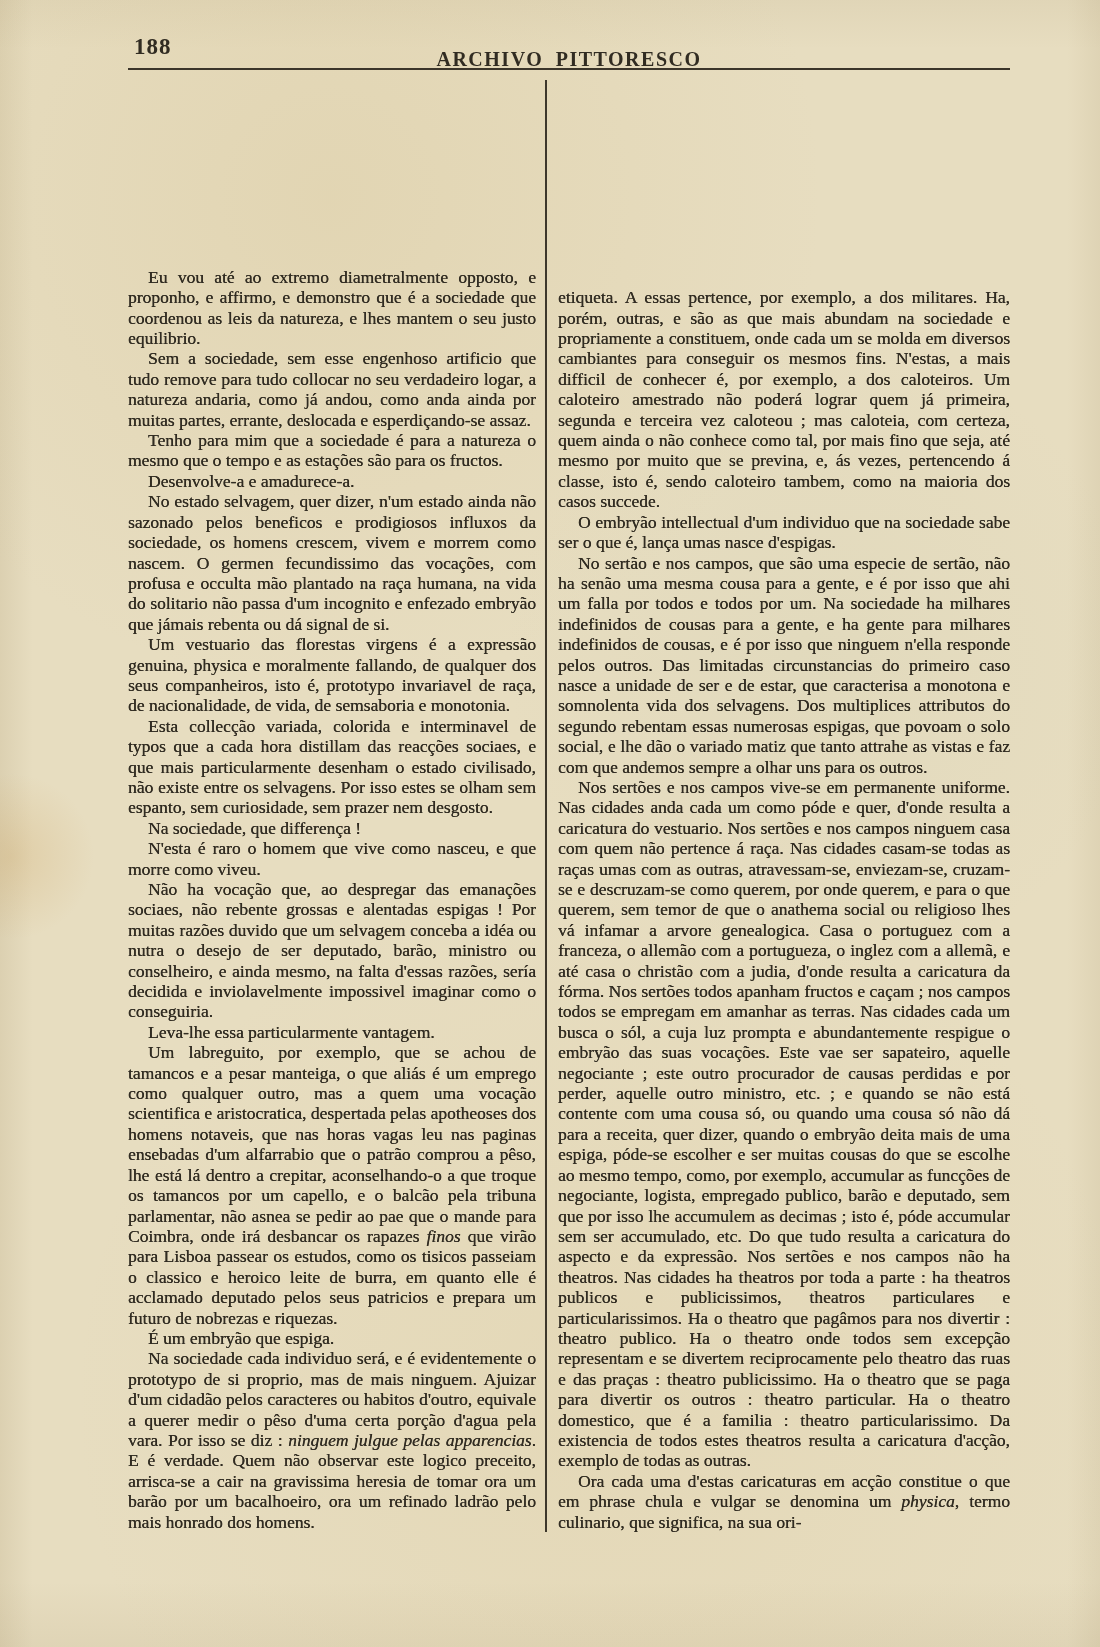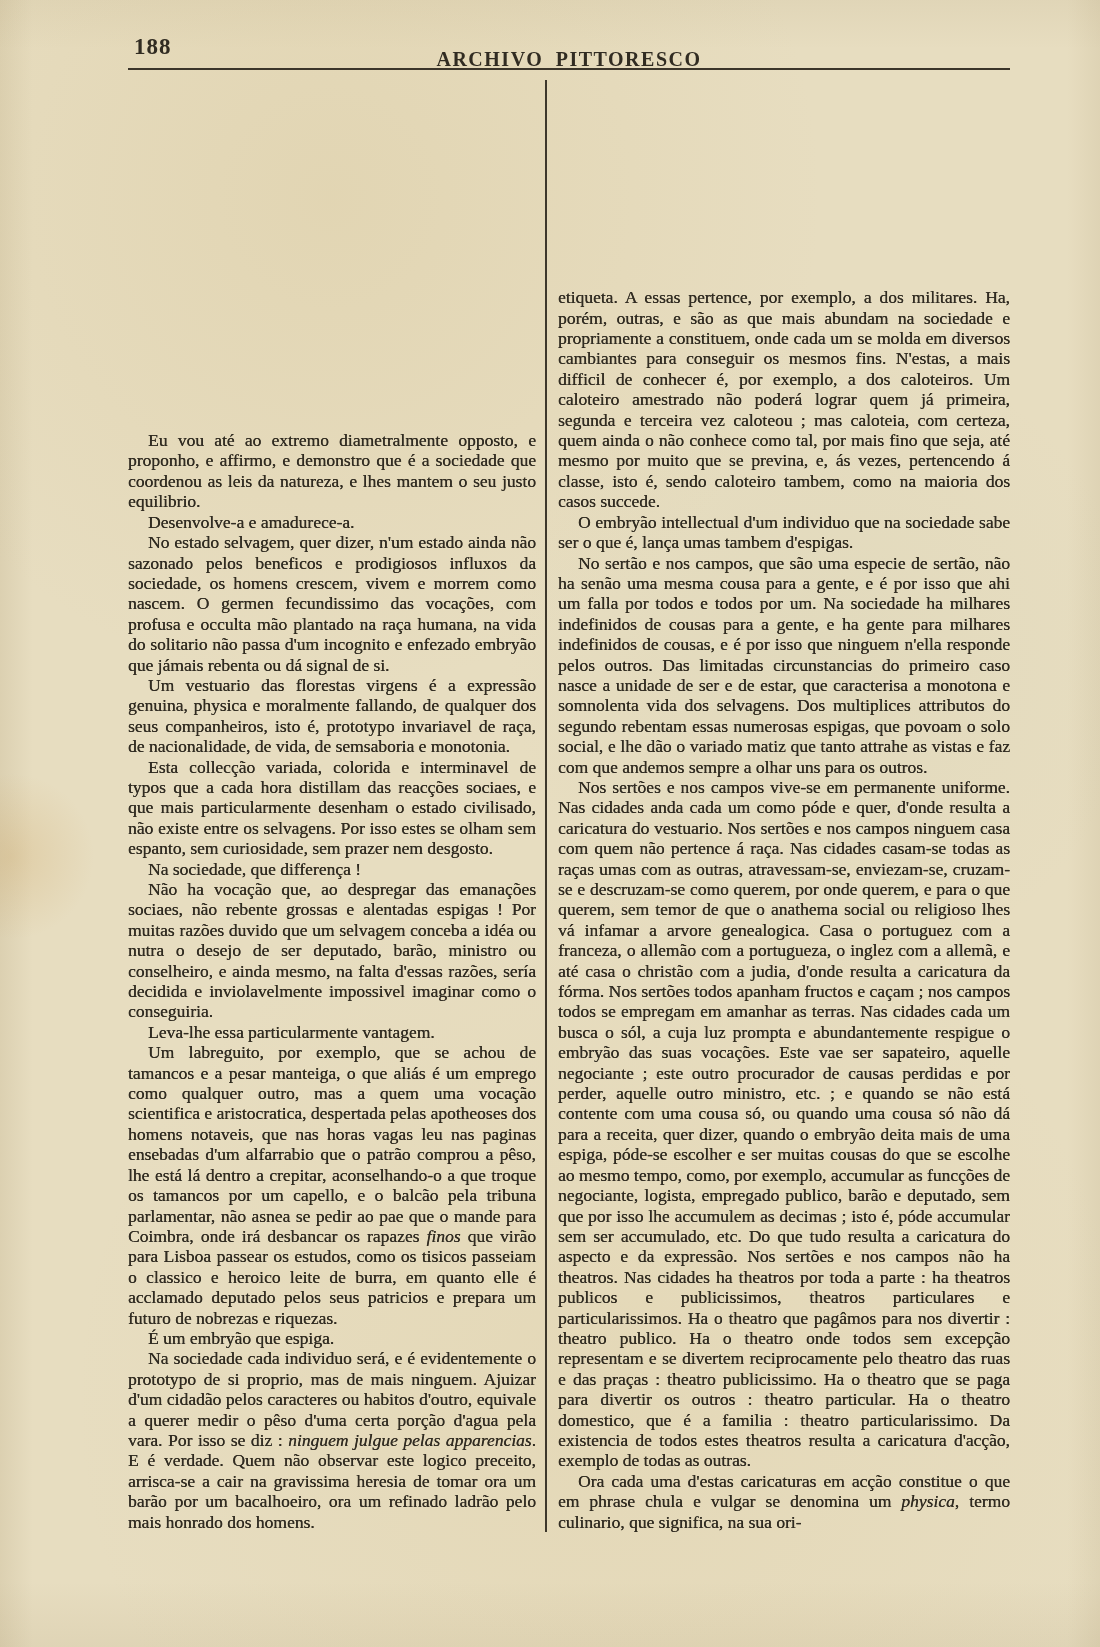--- a/index.html
+++ b/index.html
@@ -98,34 +98,37 @@
   <div class="header">
     <span class="pagenum">188</span>
     <span class="journal-title">ARCHIVO PITTORESCO</span>
   </div>
 
   <div class="header-rule"></div>
 
   <div class="columns">
     <div class="col col-left">
         <p>Eu vou até ao extremo diametralmente opposto, e proponho, e affirmo, e demonstro que é a sociedade que coordenou as leis da natureza, e lhes mantem o seu justo equilibrio.</p>
+        <p>Sem a sociedade, sem esse engenhoso artificio que tudo remove para tudo collocar no seu verdadeiro logar, a natureza andaria, como já andou, como anda ainda por muitas partes, errante, deslocada e esperdiçando-se assaz.</p>
+        <p>Tenho para mim que a sociedade é para a natureza o mesmo que o tempo e as estações são para os fructos.</p>
         <p>Desenvolve-a e amadurece-a.</p>
         <p>No estado selvagem, quer dizer, n'um estado ainda não sazonado pelos beneficos e prodigiosos influxos da sociedade, os homens crescem, vivem e morrem como nascem. O germen fecundissimo das vocações, com profusa e occulta mão plantado na raça humana, na vida do solitario não passa d'um incognito e enfezado embryão que jámais rebenta ou dá signal de si.</p>
         <p>Um vestuario das florestas virgens é a expressão genuina, physica e moralmente fallando, de qualquer dos seus companheiros, isto é, prototypo invariavel de raça, de nacionalidade, de vida, de semsaboria e monotonia.</p>
         <p>Esta collecção variada, colorida e interminavel de typos que a cada hora distillam das reacções sociaes, e que mais particularmente desenham o estado civilisado, não existe entre os selvagens. Por isso estes se olham sem espanto, sem curiosidade, sem prazer nem desgosto.</p>
         <p>Na sociedade, que differença !</p>
+        <p>N'esta é raro o homem que vive como nasceu, e que morre como viveu.</p>
         <p>Não ha vocação que, ao despregar das emanações sociaes, não rebente grossas e alentadas espigas ! Por muitas razões duvido que um selvagem conceba a idéa ou nutra o desejo de ser deputado, barão, ministro ou conselheiro, e ainda mesmo, na falta d'essas razões, sería decidida e inviolavelmente impossivel imaginar como o conseguiria.</p>
         <p>Leva-lhe essa particularmente vantagem.</p>
         <p>Um labreguito, por exemplo, que se achou de tamancos e a pesar manteiga, o que aliás é um emprego como qualquer outro, mas a quem uma vocação scientifica e aristocratica, despertada pelas apotheoses dos homens notaveis, que nas horas vagas leu nas paginas ensebadas d'um alfarrabio que o patrão comprou a pêso, lhe está lá dentro a crepitar, aconselhando-o a que troque os tamancos por um capello, e o balcão pela tribuna parlamentar, não asnea se pedir ao pae que o mande para Coimbra, onde irá desbancar os rapazes <i>finos</i> que virão para Lisboa passear os estudos, como os tisicos passeiam o classico e heroico leite de burra, em quanto elle é acclamado deputado pelos seus patricios e prepara um futuro de nobrezas e riquezas.</p>
         <p>É um embryão que espiga.</p>
         <p>Na sociedade cada individuo será, e é evidentemente o prototypo de si proprio, mas de mais ninguem. Ajuizar d'um cidadão pelos caracteres ou habitos d'outro, equivale a querer medir o pêso d'uma certa porção d'agua pela vara. Por isso se diz : <i>ninguem julgue pelas apparencias</i>. E é verdade. Quem não observar este logico preceito, arrisca-se a cair na gravissima heresia de tomar ora um barão por um bacalhoeiro, ora um refinado ladrão pelo mais honrado dos homens.</p>
       </div>
     <div class="divider"></div>
     <div class="col col-right">
         <p class="no-indent">etiqueta. A essas pertence, por exemplo, a dos militares. Ha, porém, outras, e são as que mais abundam na sociedade e propriamente a constituem, onde cada um se molda em diversos cambiantes para conseguir os mesmos fins. N'estas, a mais difficil de conhecer é, por exemplo, a dos caloteiros. Um caloteiro amestrado não poderá lograr quem já primeira, segunda e terceira vez caloteou ; mas caloteia, com certeza, quem ainda o não conhece como tal, por mais fino que seja, até mesmo por muito que se previna, e, ás vezes, pertencendo á classe, isto é, sendo caloteiro tambem, como na maioria dos casos succede.</p>
-        <p>O embryão intellectual d'um individuo que na sociedade sabe ser o que é, lança umas tambem d'espigas.</p>
+        <p>O embryão intellectual d'um individuo que na sociedade sabe ser o que é, lança umas nasce d'espigas.</p>
         <p>No sertão e nos campos, que são uma especie de sertão, não ha senão uma mesma cousa para a gente, e é por isso que ahi um falla por todos e todos por um. Na sociedade ha milhares indefinidos de cousas para a gente, e ha gente para milhares indefinidos de cousas, e é por isso que ninguem n'ella responde pelos outros. Das limitadas circunstancias do primeiro caso nasce a unidade de ser e de estar, que caracterisa a monotona e somnolenta vida dos selvagens. Dos multiplices attributos do segundo rebentam essas numerosas espigas, que povoam o solo social, e lhe dão o variado matiz que tanto attrahe as vistas e faz com que andemos sempre a olhar uns para os outros.</p>
         <p>Nos sertões e nos campos vive-se em permanente uniforme. Nas cidades anda cada um como póde e quer, d'onde resulta a caricatura do vestuario. Nos sertões e nos campos ninguem casa com quem não pertence á raça. Nas cidades casam-se todas as raças umas com as outras, atravessam-se, enviezam-se, cruzam-se e descruzam-se como querem, por onde querem, e para o que querem, sem temor de que o anathema social ou religioso lhes vá infamar a arvore genealogica. Casa o portuguez com a franceza, o allemão com a portugueza, o inglez com a allemã, e até casa o christão com a judia, d'onde resulta a caricatura da fórma. Nos sertões todos apanham fructos e caçam ; nos campos todos se empregam em amanhar as terras. Nas cidades cada um busca o sól, a cuja luz prompta e abundantemente respigue o embryão das suas vocações. Este vae ser sapateiro, aquelle negociante ; este outro procurador de causas perdidas e por perder, aquelle outro ministro, etc. ; e quando se não está contente com uma cousa só, ou quando uma cousa só não dá para a receita, quer dizer, quando o embryão deita mais de uma espiga, póde-se escolher e ser muitas cousas do que se escolhe ao mesmo tempo, como, por exemplo, accumular as funcções de negociante, logista, empregado publico, barão e deputado, sem que por isso lhe accumulem as decimas ; isto é, póde accumular sem ser accumulado, etc. Do que tudo resulta a caricatura do aspecto e da expressão. Nos sertões e nos campos não ha theatros. Nas cidades ha theatros por toda a parte : ha theatros publicos e publicissimos, theatros particulares e particularissimos. Ha o theatro que pagâmos para nos divertir : theatro publico. Ha o theatro onde todos sem excepção representam e se divertem reciprocamente pelo theatro das ruas e das praças : theatro publicissimo. Ha o theatro que se paga para divertir os outros : theatro particular. Ha o theatro domestico, que é a familia : theatro particularissimo. Da existencia de todos estes theatros resulta a caricatura d'acção, exemplo de todas as outras.</p>
         <p>Ora cada uma d'estas caricaturas em acção constitue o que em phrase chula e vulgar se denomina um <i>physica</i>, termo culinario, que significa, na sua ori-</p>
       </div>
   </div>
 
 </div>
 
 </body></html>

